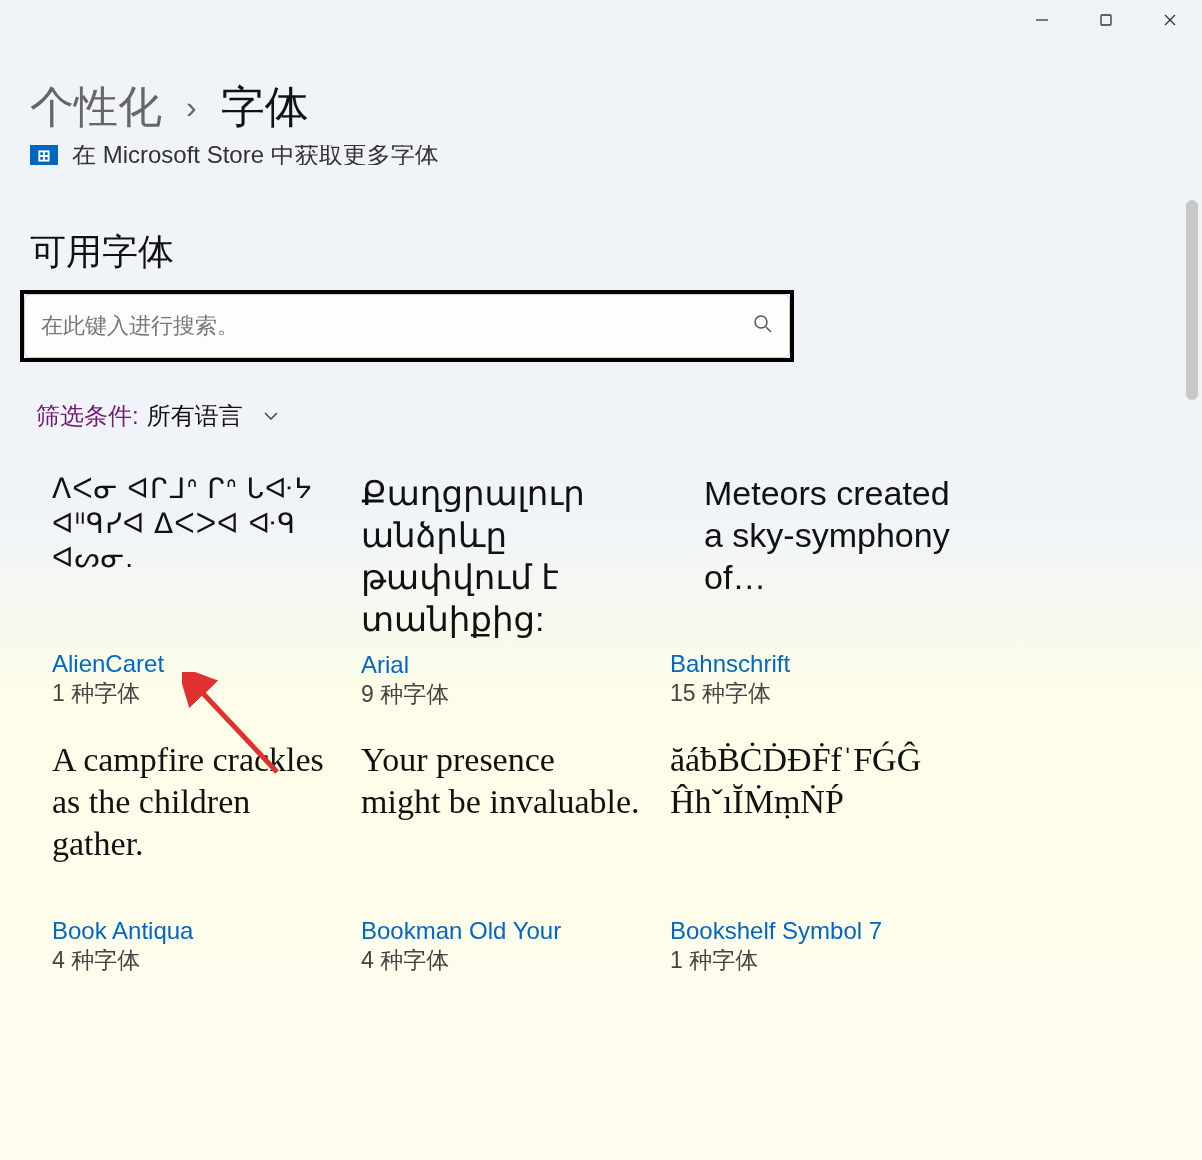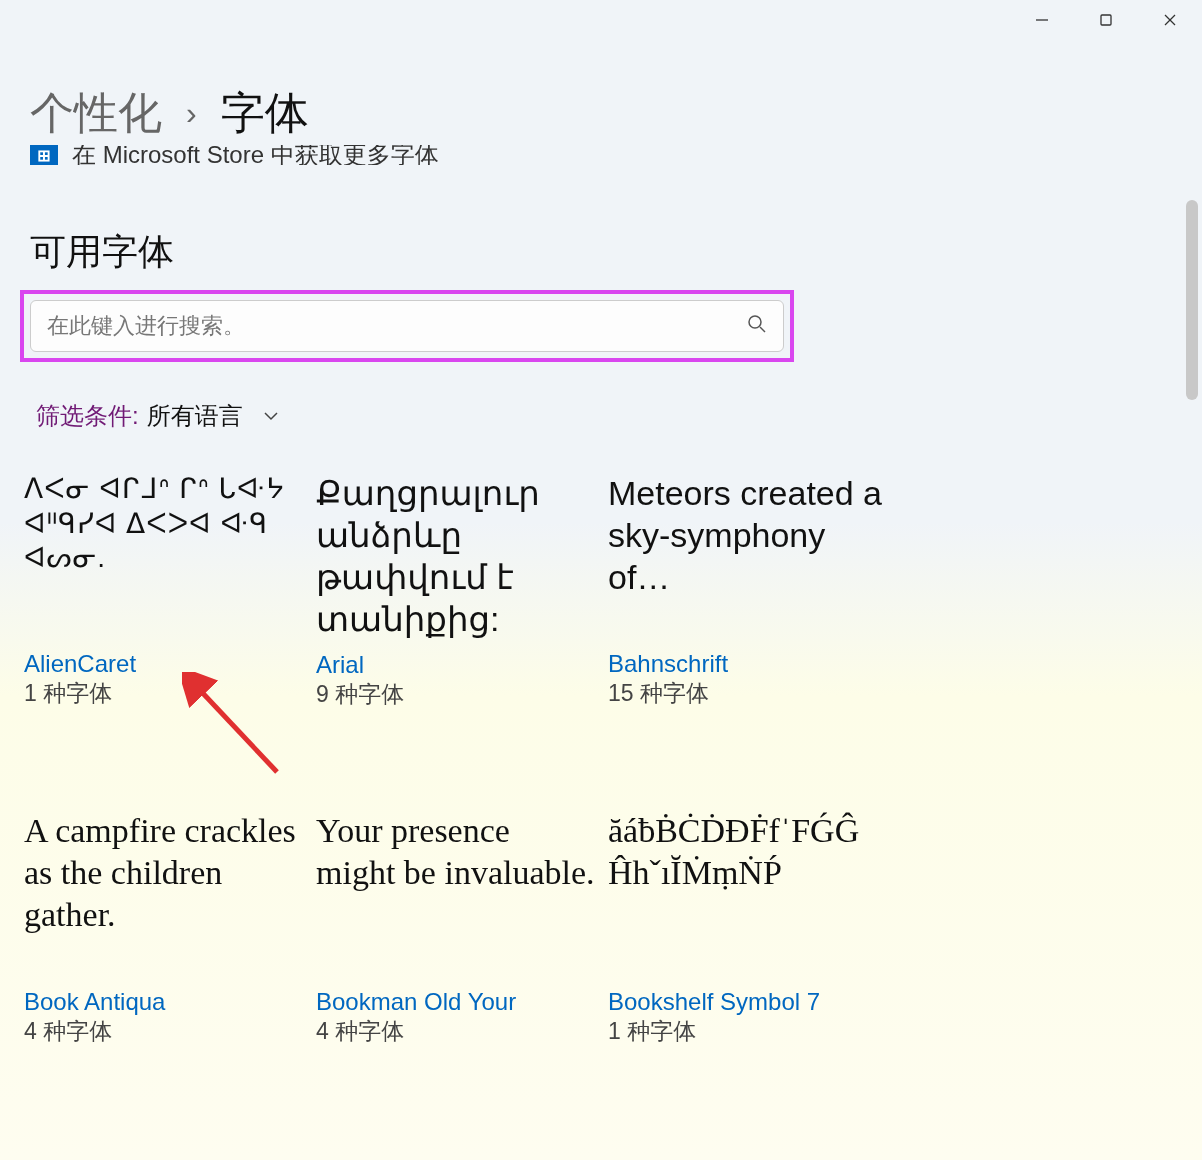--- a/index.html
+++ b/index.html
@@ -34,21 +34,21 @@
       cursor: pointer;
     }
     
     .window-control svg {
       width: 14px;
       height: 14px;
     }
     
     .breadcrumb {
       position: absolute;
-      top: 84px;
+      top: 78px;
       left: 30px;
       display: flex;
       align-items: center;
       gap: 24px;
       font-size: 44px;
       font-weight: 400;
     }
     
     .breadcrumb-parent {
       color: #666;
@@ -96,24 +96,23 @@
       font-weight: 400;
       color: #111;
     }
     
     .search-container {
       position: absolute;
       top: 290px;
       left: 20px;
       width: 774px;
       height: 72px;
-      border: 4px solid #d946ef;
-      display: flex;
-      align-items: center;
-      padding: 6px;
+      border: 4px solid #000000;
+      display: flex;
+      align-items: center;
     }
     
     .search-input-wrapper {
       width: 100%;
       height: 100%;
       background: #fdfdfd;
       border: 1px solid #ccc;
       border-radius: 6px;
       display: flex;
       align-items: center;
@@ -156,25 +155,26 @@
       color: #111;
       display: flex;
       align-items: center;
       gap: 20px;
       cursor: pointer;
     }
     
     .font-grid {
       position: absolute;
       top: 472px;
-      left: 24px;
+      left: 52px;
       display: grid;
       grid-template-columns: repeat(3, 280px);
       column-gap: 12px;
       row-gap: 100px;
+      gap: 29px;
     }
     
     .font-card {
       cursor: pointer;
     }
     
     .font-preview {
       font-size: 34px;
       line-height: 1.24;
       color: #111;
@@ -188,20 +188,21 @@
       letter-spacing: 1px;
     }
     
     .font-preview.serif {
       font-family: Georgia, "Times New Roman", serif;
     }
     
     .font-preview.bahnschrift {
       font-family: Arial, sans-serif;
       font-weight: 500;
+      margin-left: 34px;
     }
     
     .font-name {
       color: #0067c0;
       font-size: 24px;
       margin-top: 10px;
     }
     
     .font-count {
       color: #444;

